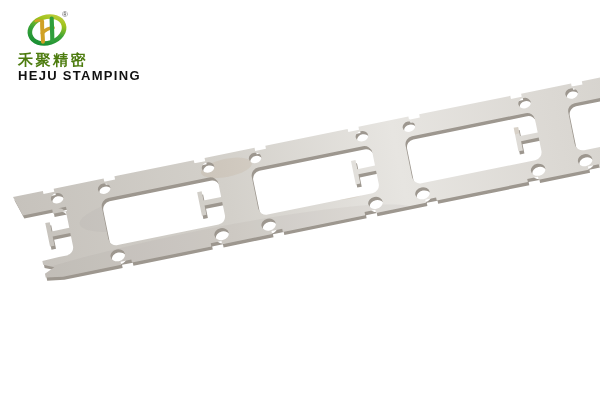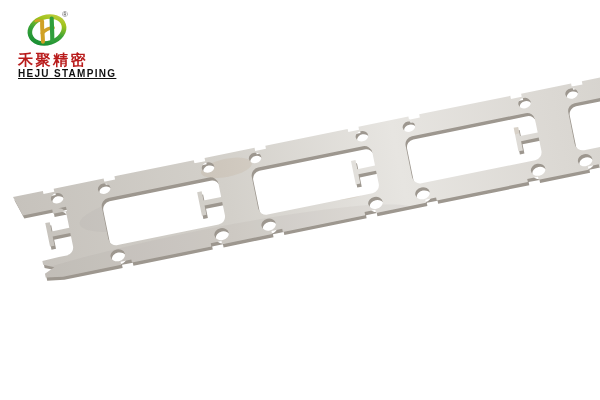--- a/index.html
+++ b/index.html
@@ -5,24 +5,24 @@
   html,body{margin:0;padding:0;}
   body{width:600px;height:400px;overflow:hidden;background:#ffffff;
        font-family:"Liberation Sans","DejaVu Sans",sans-serif;}
   .stage{position:absolute;left:0;top:0;width:600px;height:400px;}
   #strip-svg{position:absolute;left:0;top:0;}
   .logo{position:absolute;left:14px;top:4px;width:110px;}
   #logo-mark{position:absolute;left:2px;top:2px;}
   .reg{position:absolute;left:48px;top:6px;font-size:8px;color:#555;
        font-weight:400;}
   .cn{position:absolute;left:4px;top:47px;font-size:15px;font-weight:700;
-      letter-spacing:2.5px;color:#b91c1c;white-space:nowrap;
+      letter-spacing:2.5px;color:#4d7c0f;white-space:nowrap;
       font-family:"DejaVu Sans",sans-serif;}
-  .en{position:absolute;left:4px;top:64px;font-size:10px;font-weight:700;
-      letter-spacing:1.3px;color:#111;white-space:nowrap;text-decoration:underline;}
+  .en{position:absolute;left:4px;top:64px;font-size:13px;font-weight:700;
+      letter-spacing:1.3px;color:#111;white-space:nowrap;}
 </style>
 </head>
 <body style="background: rgb(255, 255, 255);">
 
 <div class="stage">
   <svg id="strip-svg" width="600" height="400">
       <defs>
         <linearGradient id="metalGrad" x1="0" y1="0" x2="1" y2="0">
           <stop offset="0" stop-color="#c6c2bc"></stop>
           <stop offset="0.3" stop-color="#d3d0ca"></stop>

